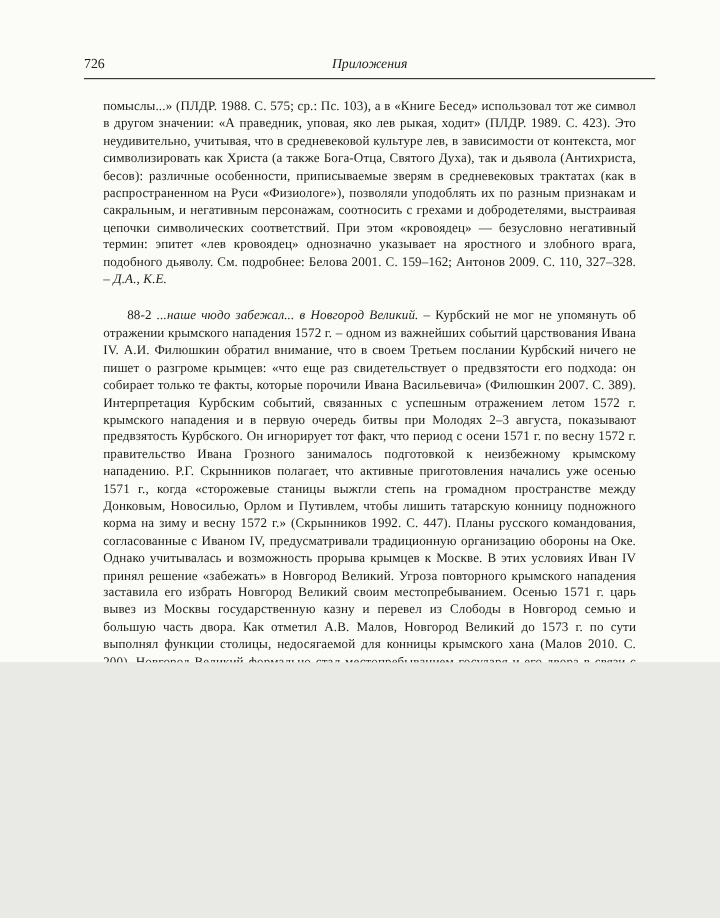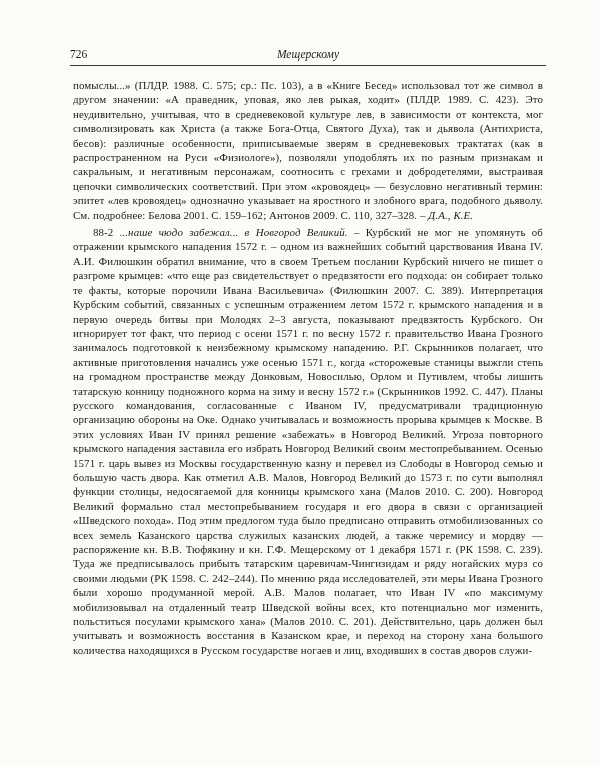--- a/index.html
+++ b/index.html
@@ -3,21 +3,21 @@
 <meta charset="utf-8">
 <style>
   html, body {
     margin: 0;
     padding: 0;
     background: #e9e9e6;
   }
   .page {
     position: relative;
     width: 600px;
-    height: 765px;
+    height: 552px;
     margin: 0 auto;
     background: #fbfbf8;
     box-sizing: border-box;
     padding: 46px 54px 0 70px;
     overflow: hidden;
     font-family: "Liberation Serif", "DejaVu Serif", serif;
     color: #1c1c1c;
   }
   .header {
     position: relative;
@@ -44,35 +44,35 @@
     height: 0;
   }
   .body {
     margin-top: 12px;
     font-size: 10.9px;
     line-height: 14.4px;
     text-align: justify;
     letter-spacing: 0.1px;
   }
   .body p {
-    margin: 3px;
+    margin: 16px;
     padding: 0;
   }
   .body p.indent {
     text-indent: 20px;
   }
   .it { font-style: italic; }
   .b  { font-weight: normal; }
 </style>
 </head>
 <body>
 
 <div class="page">
   <div class="header">
     <span class="pagenum">726</span>
-    <span class="running-title">Мещерскому</span>
+    <span class="running-title">Приложения</span>
   </div>
   <div class="rule"></div>
   <div class="body">
       <p><span>помыслы...» (ПЛДР. 1988. С. 575; ср.: Пс. 103), а в «Книге Бесед» использовал тот же символ в другом значении: «А праведник, уповая, яко лев рыкая, ходит» (ПЛДР. 1989. С. 423). Это неудивительно, учитывая, что в средневековой культуре лев, в зависимости от контекста, мог символизировать как Христа (а также Бога-Отца, Святого Духа), так и дьявола (Антихриста, бесов): различные особенности, приписываемые зверям в средневековых трактатах (как в распространенном на Руси «Физиологе»), позволяли уподоблять их по разным признакам и сакральным, и негативным персонажам, соотносить с грехами и добродетелями, выстраивая цепочки символических соответствий. При этом «кровоядец» — безусловно негативный термин: эпитет «лев кровоядец» однозначно указывает на яростного и злобного врага, подобного дьяволу. См. подробнее: Белова 2001. С. 159–162; Антонов 2009. С. 110, 327–328. – </span><span class="it">Д.А., К.Е.</span></p>
       <p class="indent"><span class="b">88-2 </span><span class="it">...наше чюдо забежал... в Новгород Великий.</span><span> – Курбский не мог не упомянуть об отражении крымского нападения 1572 г. – одном из важнейших событий царствования Ивана IV. А.И. Филюшкин обратил внимание, что в своем Третьем послании Курбский ничего не пишет о разгроме крымцев: «что еще раз свидетельствует о предвзятости его подхода: он собирает только те факты, которые порочили Ивана Васильевича» (Филюшкин 2007. С. 389). Интерпретация Курбским событий, связанных с успешным отражением летом 1572 г. крымского нападения и в первую очередь битвы при Молодях 2–3 августа, показывают предвзятость Курбского. Он игнорирует тот факт, что период с осени 1571 г. по весну 1572 г. правительство Ивана Грозного занималось подготовкой к неизбежному крымскому нападению. Р.Г. Скрынников полагает, что активные приготовления начались уже осенью 1571 г., когда «сторожевые станицы выжгли степь на громадном пространстве между Донковым, Новосилью, Орлом и Путивлем, чтобы лишить татарскую конницу подножного корма на зиму и весну 1572 г.» (Скрынников 1992. С. 447). Планы русского командования, согласованные с Иваном IV, предусматривали традиционную организацию обороны на Оке. Однако учитывалась и возможность прорыва крымцев к Москве. В этих условиях Иван IV принял решение «забежать» в Новгород Великий. Угроза повторного крымского нападения заставила его избрать Новгород Великий своим местопребыванием. Осенью 1571 г. царь вывез из Москвы государственную казну и перевел из Слободы в Новгород семью и большую часть двора. Как отметил А.В. Малов, Новгород Великий до 1573 г. по сути выполнял функции столицы, недосягаемой для конницы крымского хана (Малов 2010. С. 200). Новгород Великий формально стал местопребыванием государя и его двора в связи с организацией «Шведского похода». Под этим предлогом туда было предписано отправить отмобилизованных со всех земель Казанского царства служилых казанских людей, а также черемису и мордву — распоряжение кн. В.В. Тюфякину и кн. Г.Ф. Мещерскому от 1 декабря 1571 г. (РК 1598. С. 239). Туда же предписывалось прибыть татарским царевичам-Чингизидам и ряду ногайских мурз со своими людьми (РК 1598. С. 242–244). По мнению ряда исследователей, эти меры Ивана Грозного были хорошо продуманной мерой. А.В. Малов полагает, что Иван IV «по максимуму мобилизовывал на отдаленный театр Шведской войны всех, кто потенциально мог изменить, польститься посулами крымского хана» (Малов 2010. С. 201). Действительно, царь должен был учитывать и возможность восстания в Казанском крае, и переход на сторону хана большого количества находящихся в Русском государстве ногаев и лиц, входивших в состав дворов служи-</span></p>
     </div>
 </div>
 
 </body></html>

